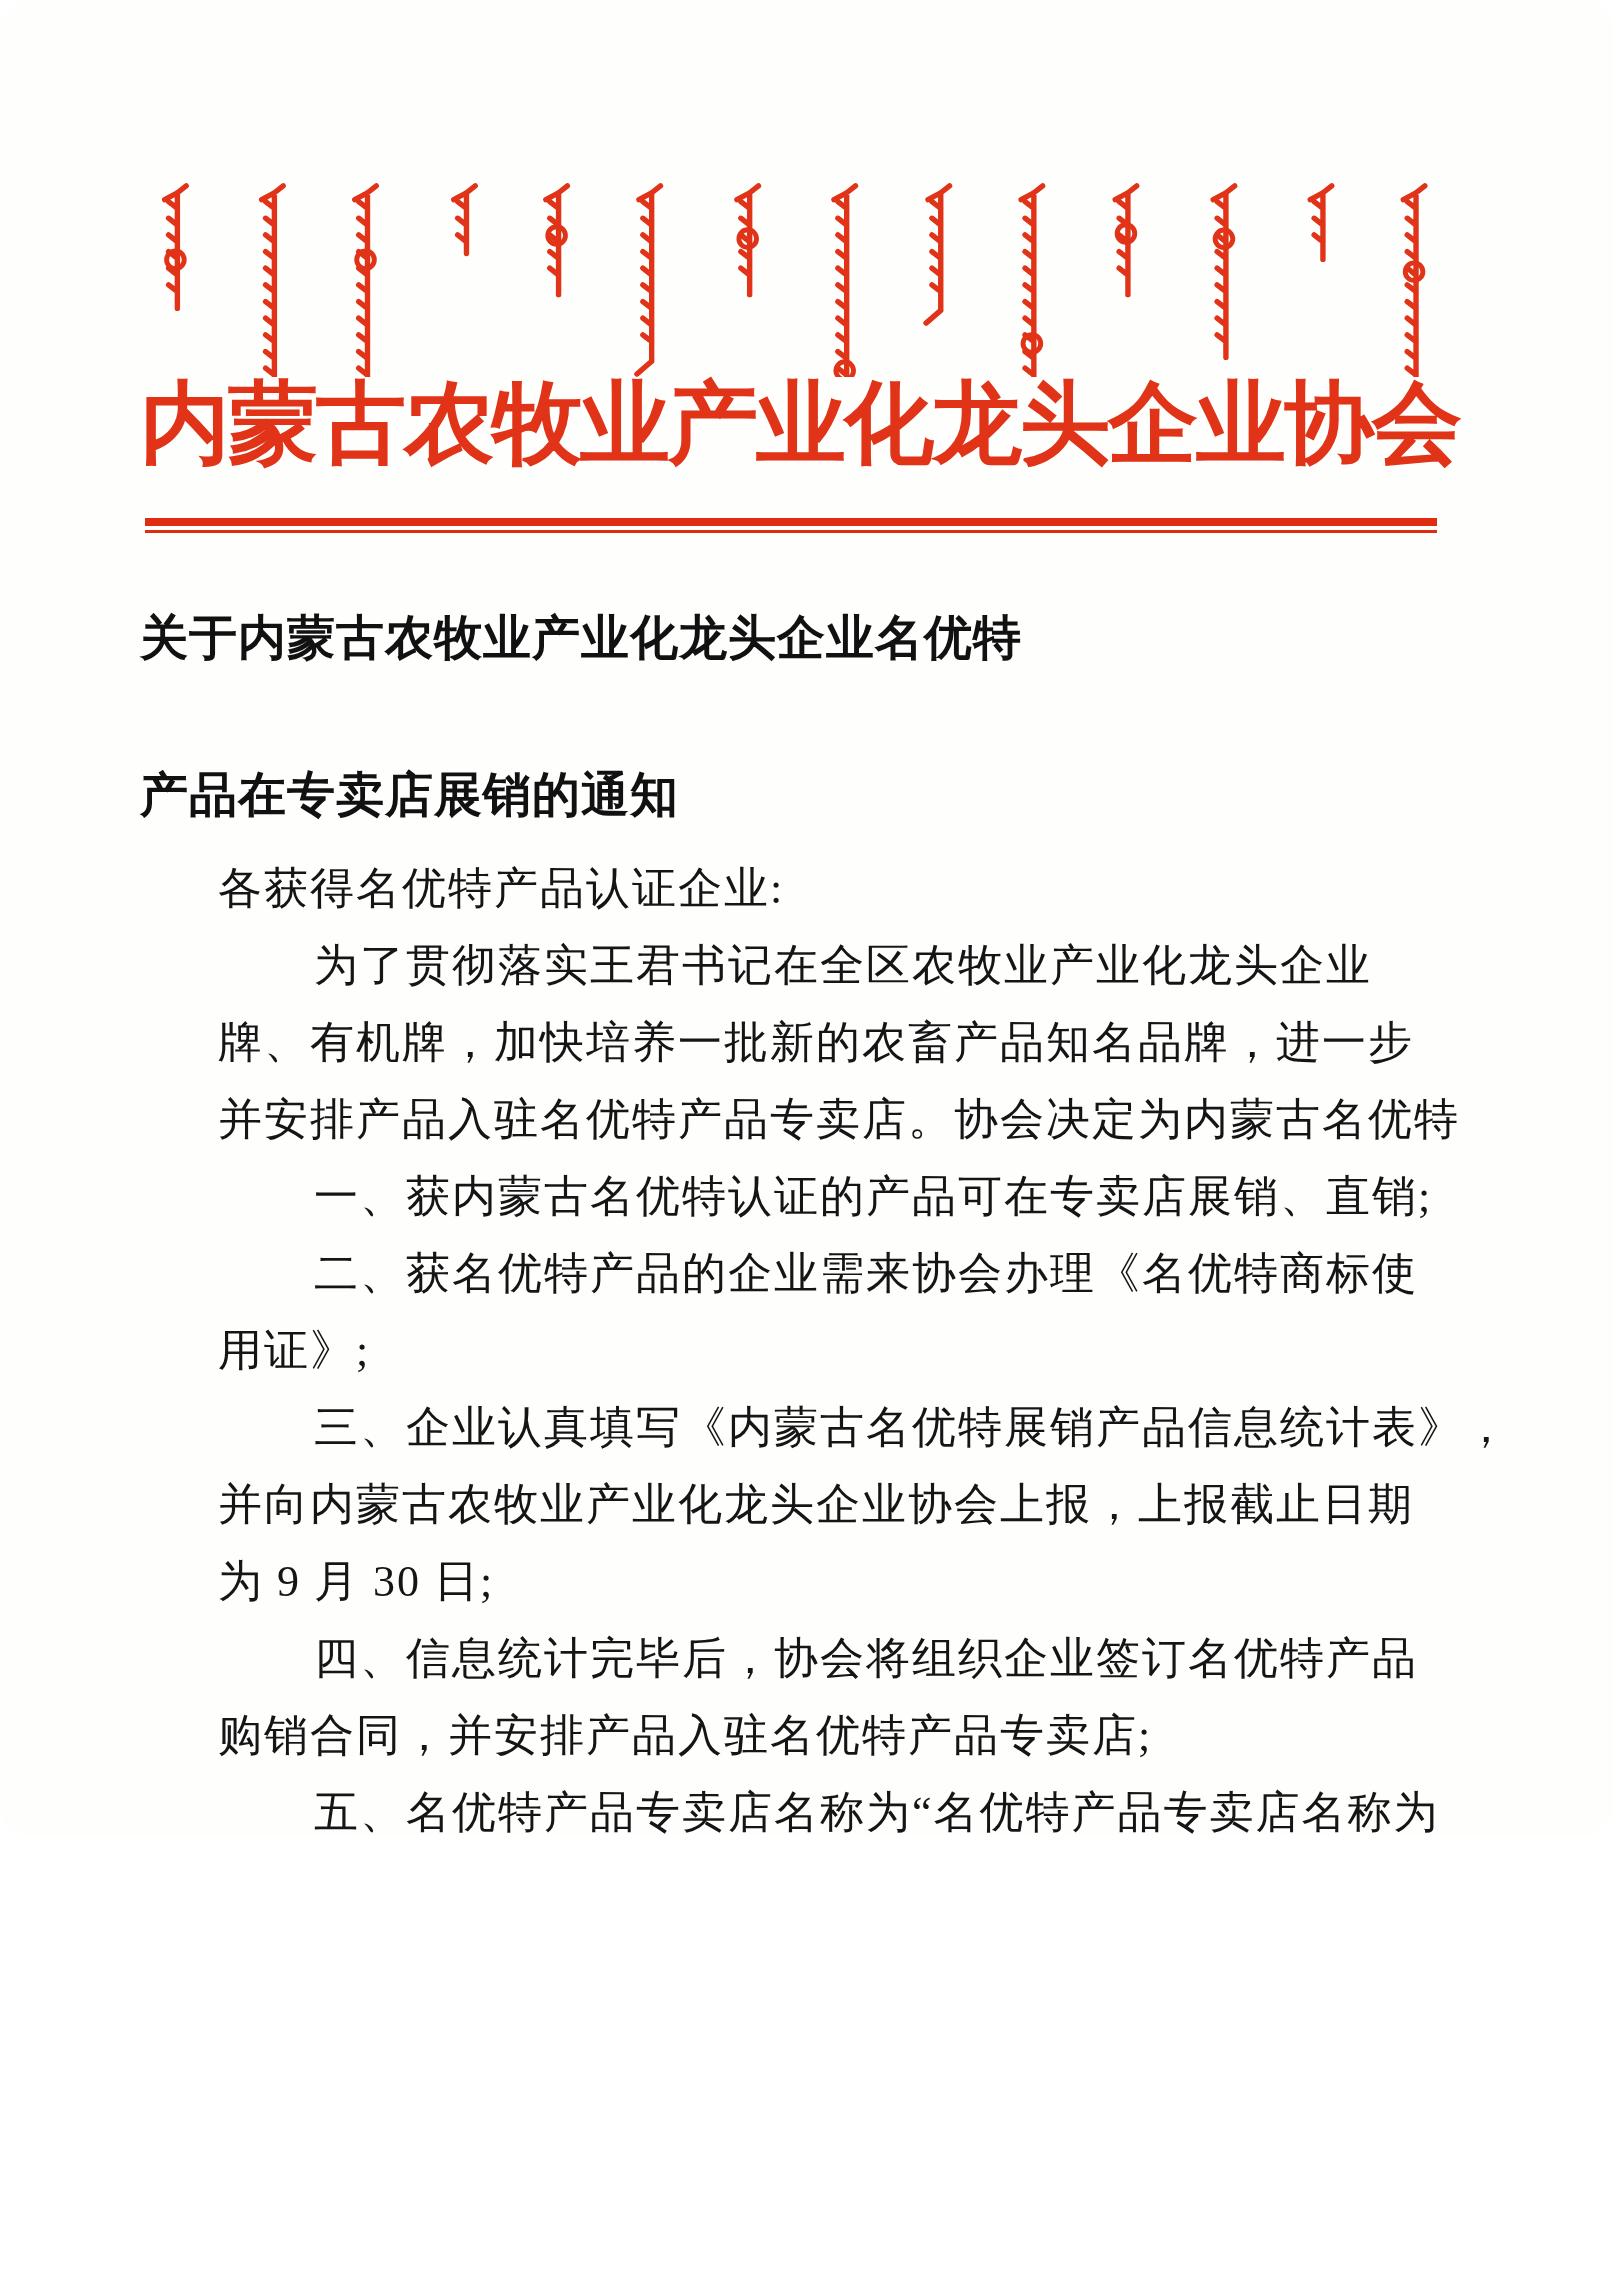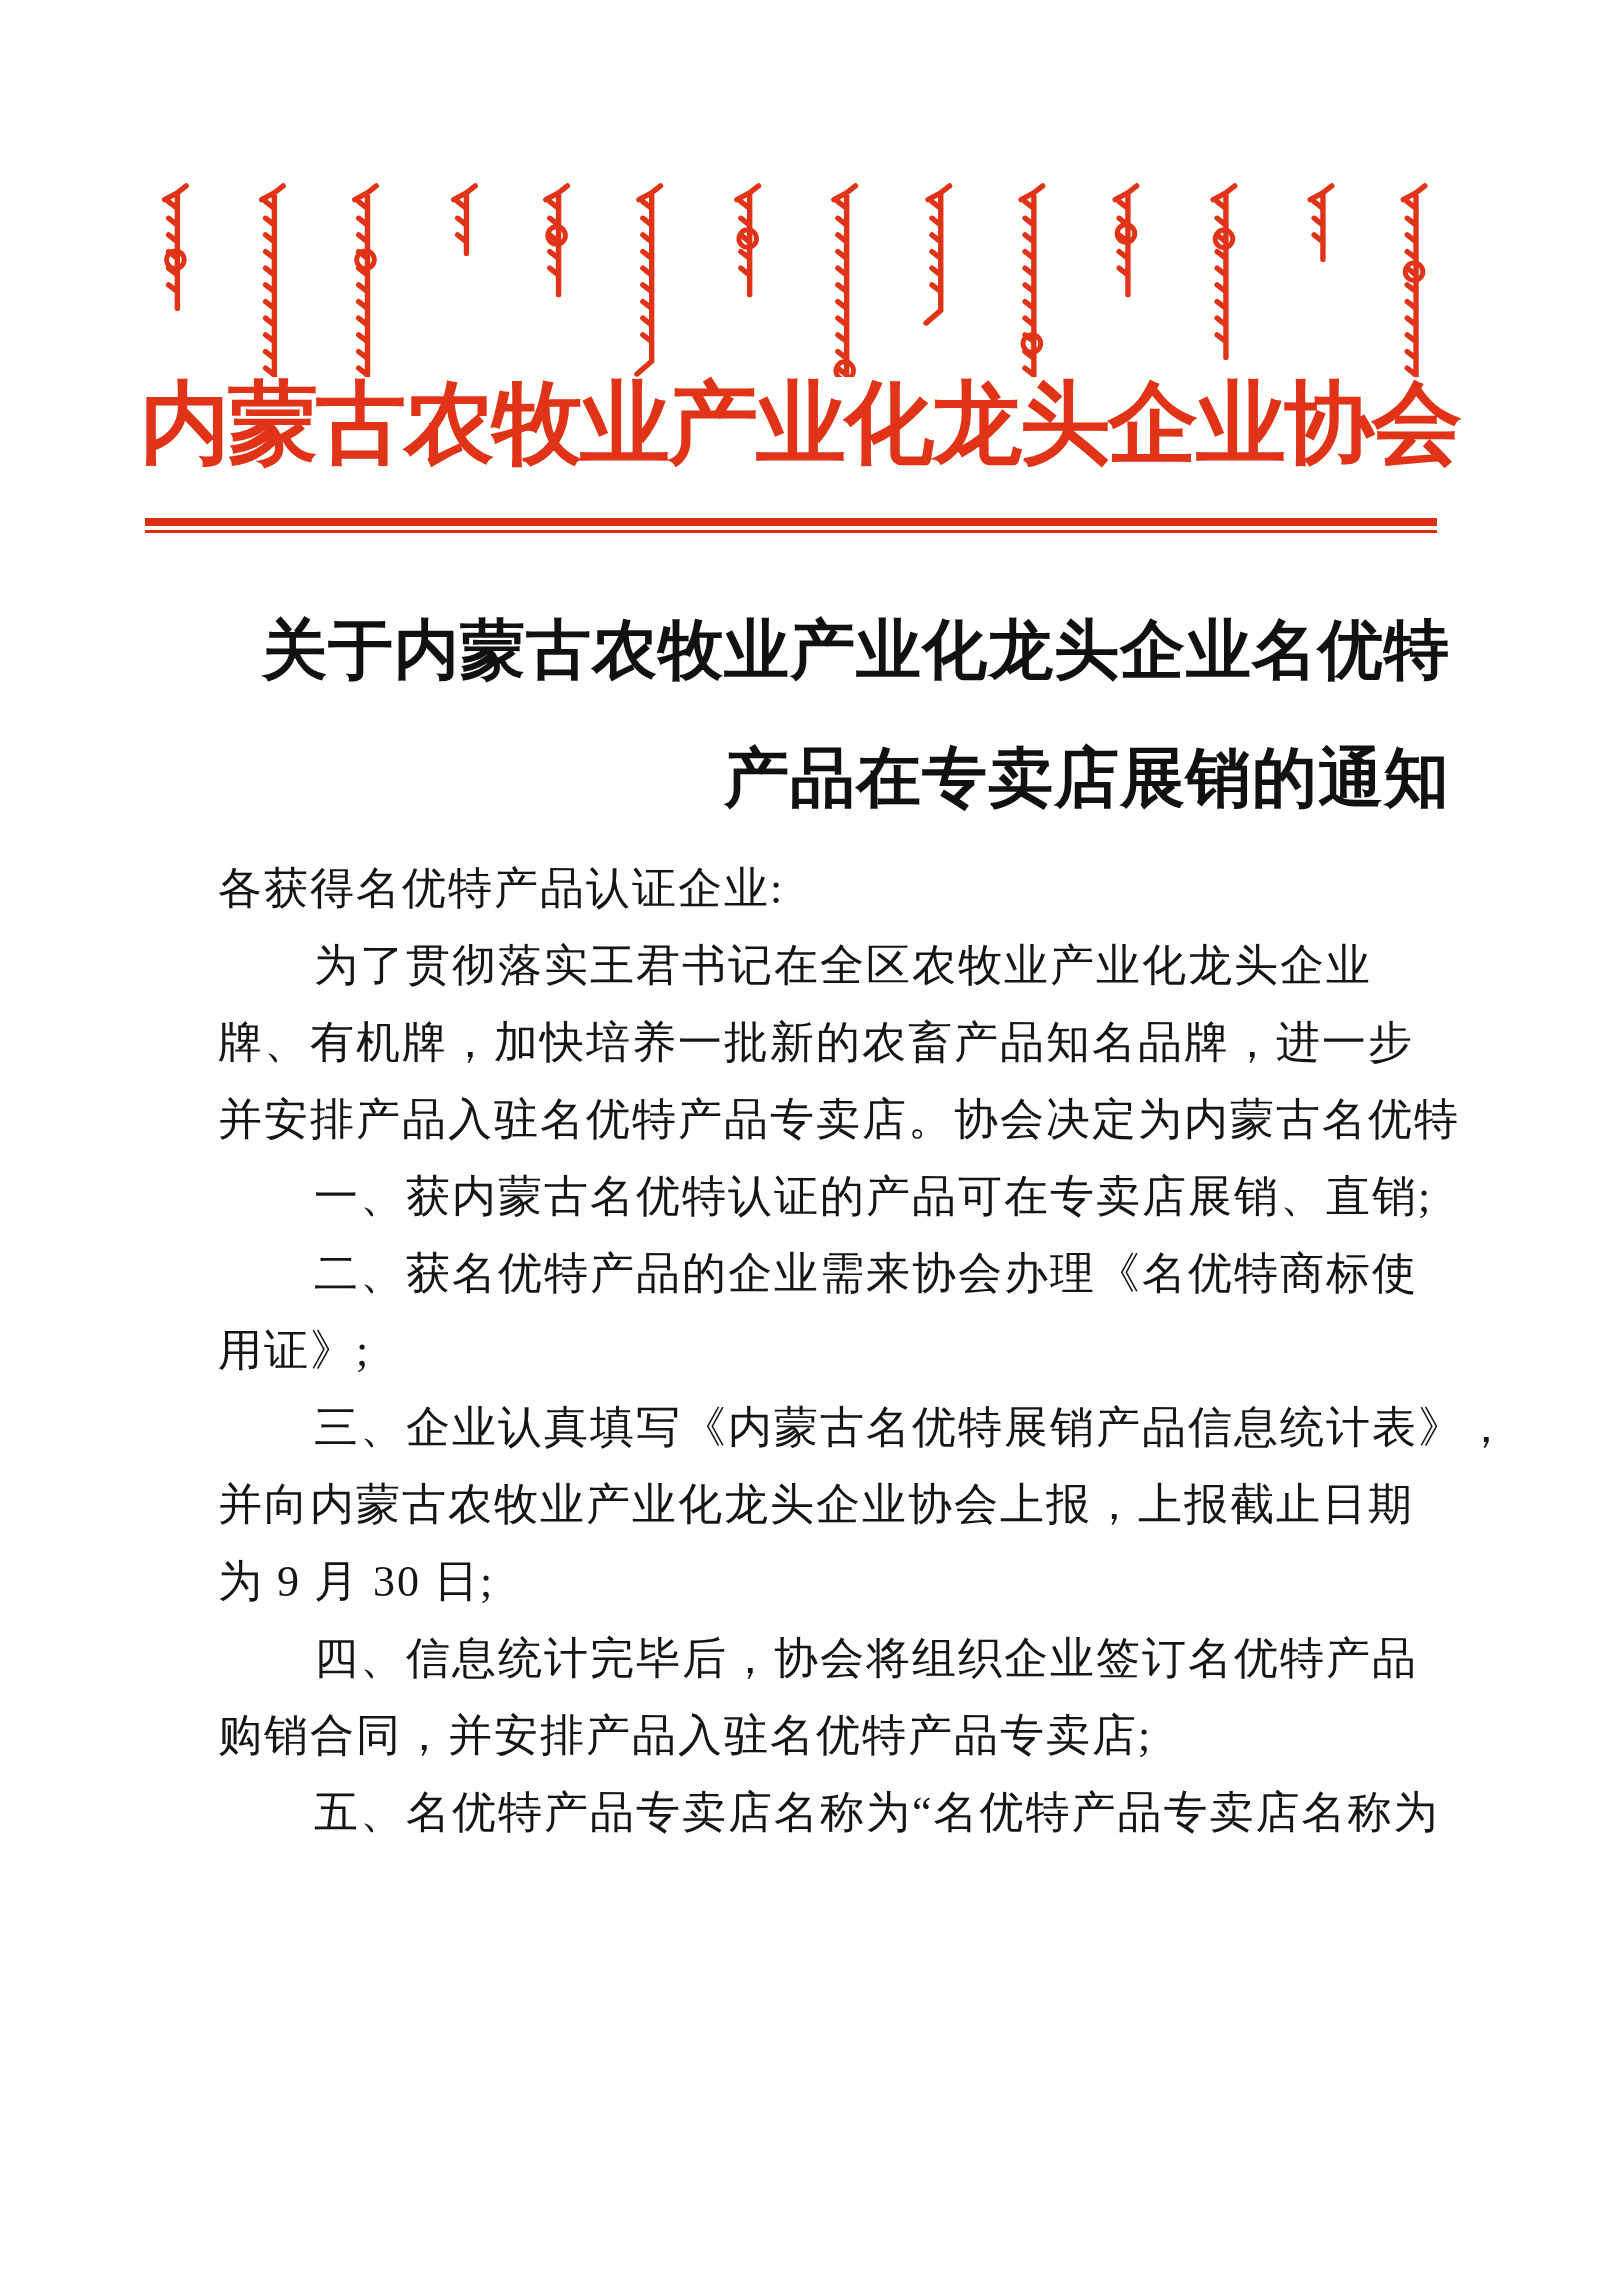--- a/index.html
+++ b/index.html
@@ -49,29 +49,29 @@
   .rule-header-thick { top: 518px; height: 7.8px; }
   .rule-header-thin  { top: 530px; height: 2.9px; }
   .rule-footer-thin  { top: 2087px; left: 139px; width: 1290px; height: 2.9px; }
   .rule-footer-thick { top: 2096px; left: 139px; width: 1290px; height: 9.8px; }
 
   
   .doc-title {
     position: absolute;
     left: 140px;
     width: 1310px;
-    text-align: right;
-    font-size: 65px;
+    text-align: left;
+    font-size: 48px;
     font-weight: bold;
     letter-spacing: 1px;
     color: #111;
     white-space: nowrap;
   }
   .doc-title-1 { top: 606px; }
-  .doc-title-2 { top: 734px; }
+  .doc-title-2 { top: 763px; }
 
   
   .body-text {
     position: absolute;
     left: 218px;
     top: 850px;
     width: 1215px;
   }
   .body-line {
     height: 77px;

